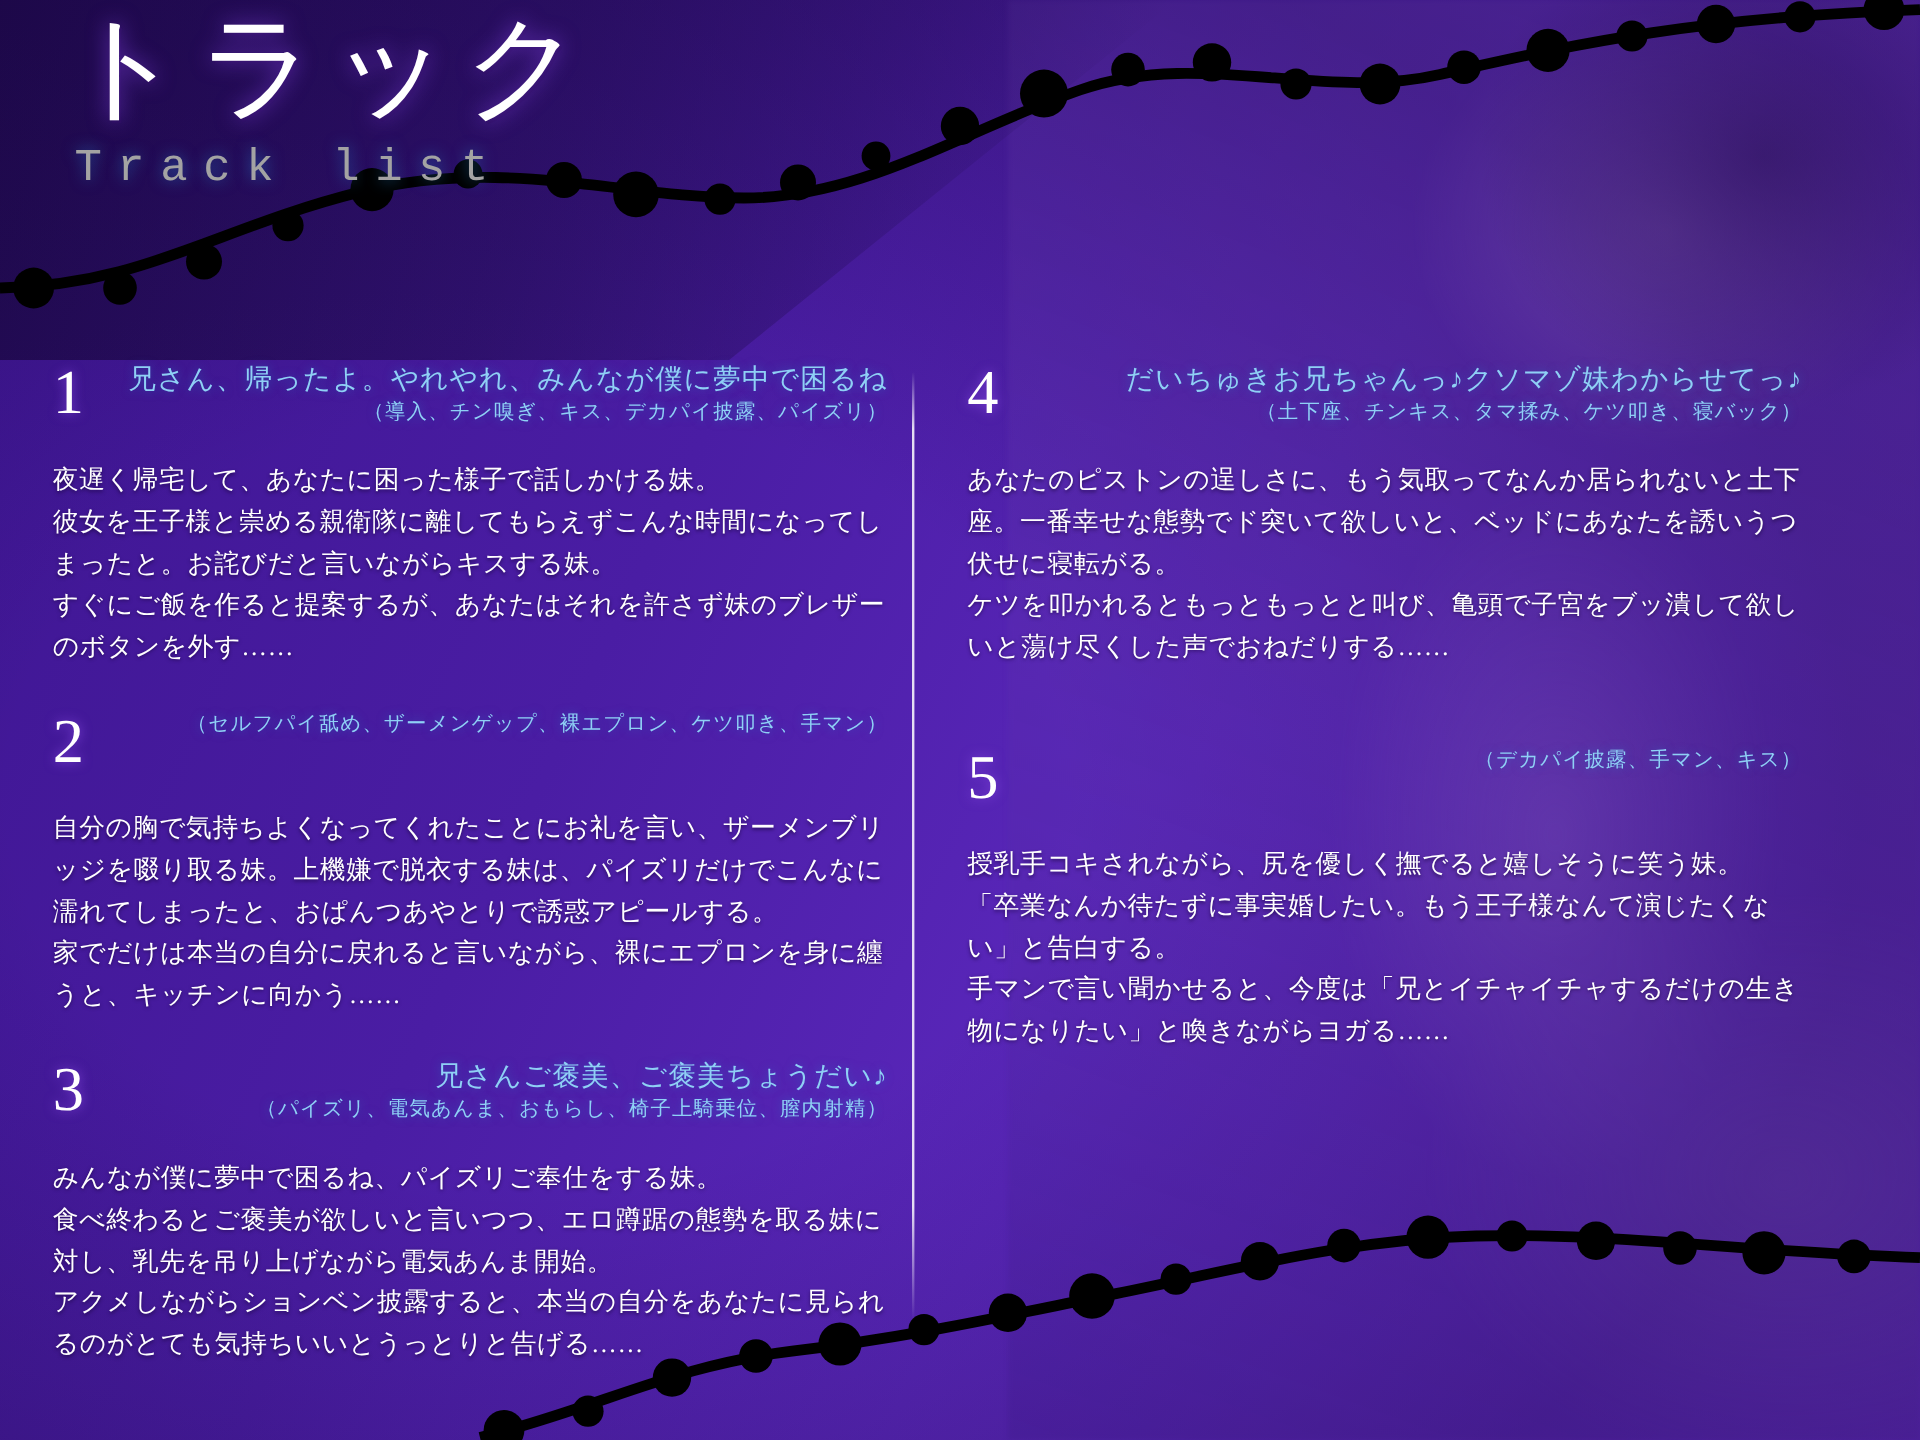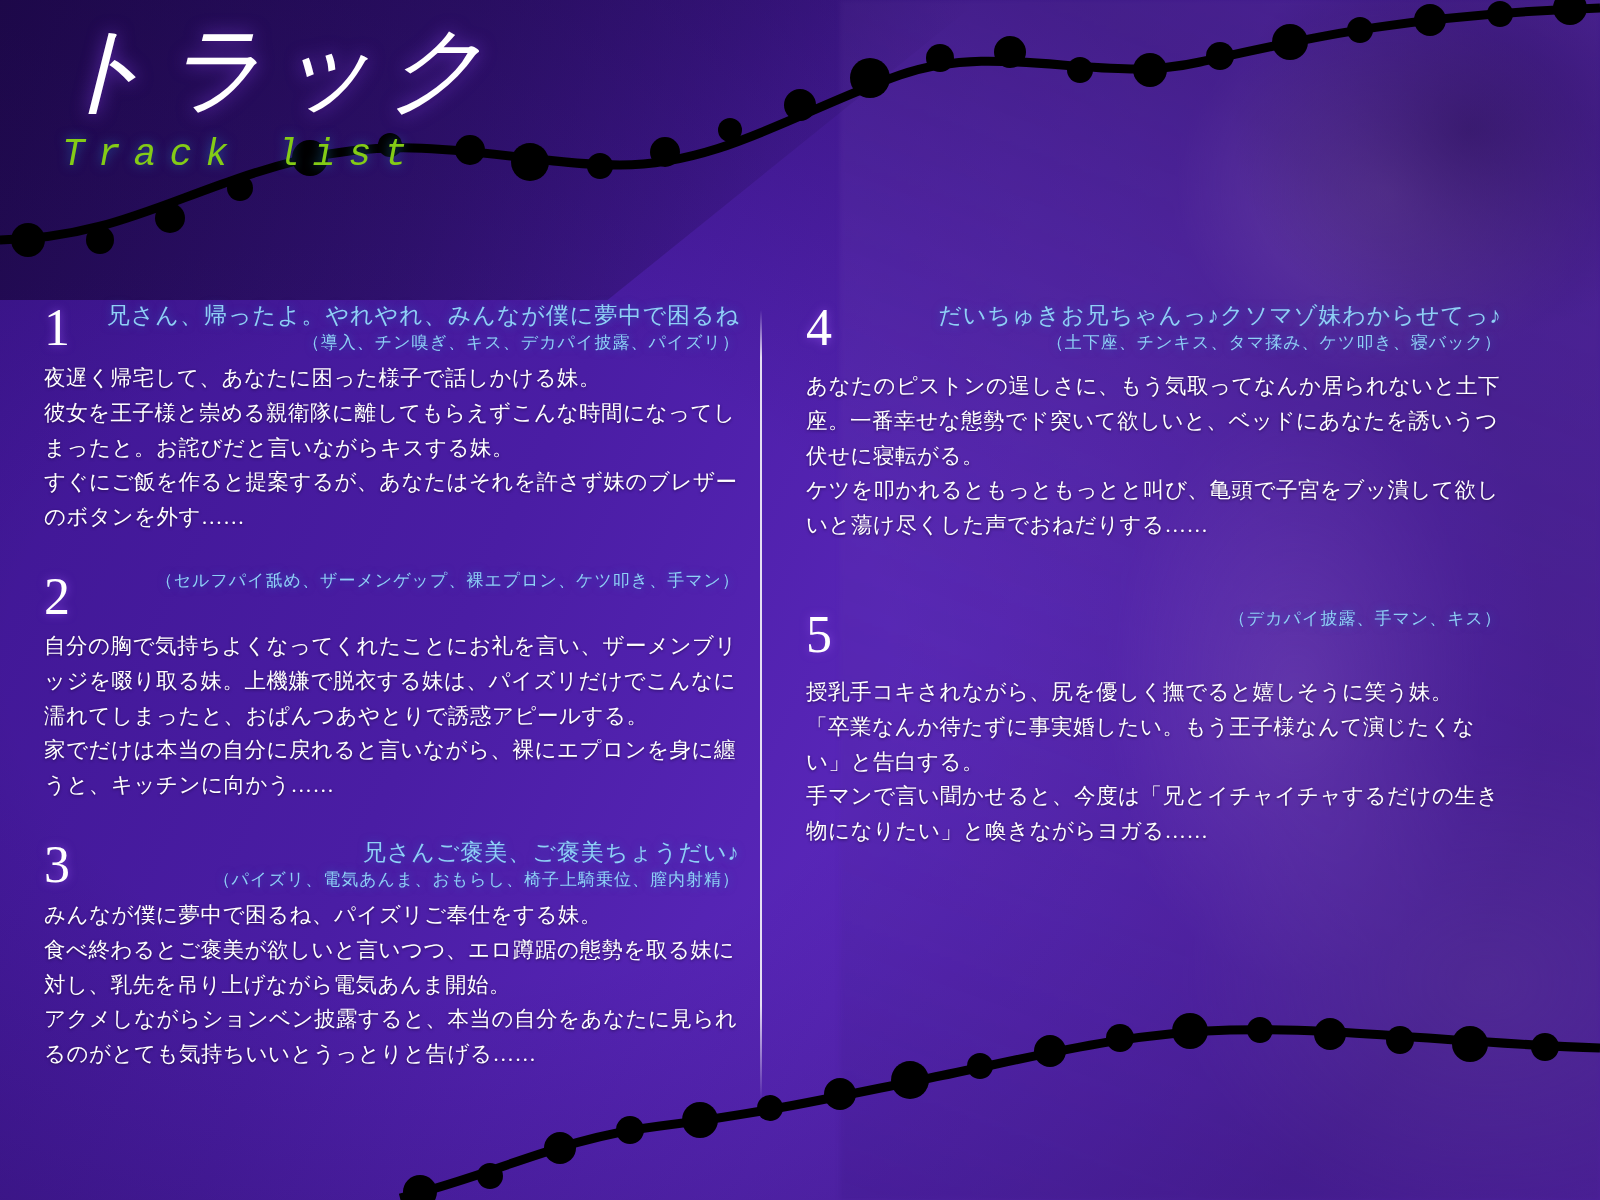--- a/index.html
+++ b/index.html
@@ -64,39 +64,38 @@
     position: absolute;
     pointer-events: none;
   }
   .ribbon-top { top: -10px; left: 0; }
   .ribbon-bottom { bottom: -8px; left: 0; }
 
   
   .header {
     position: absolute;
     left: 56px;
-    top: 20px;
+    top: 6px;
     z-index: 5;
-    font-style: italic;
   }
   .title-jp {
     font-family: "Liberation Serif", serif;
     font-size: 96px;
     letter-spacing: 12px;
     color: #ffffff;
     margin: 0;
     line-height: 1.05;
     text-shadow: 0 0 18px rgba(120,60,210,0.8), 2px 3px 0 rgba(40,10,90,0.6);
     font-weight: normal;
   }
   .title-en {
     font-family: "Liberation Mono", monospace;
     font-size: 38px;
     letter-spacing: 13px;
-    color: #84cc16;
+    color: #a3a3a3;
     margin: 12px 0 0 6px;
     text-shadow: 0 0 12px rgba(40,140,220,0.6);
   }
 
   
   .columns {
     position: absolute;
     left: 0;
     top: 300px;
     width: 1600px;
@@ -145,29 +144,29 @@
     text-shadow: 0 0 8px rgba(40,120,200,0.55);
   }
   .track-tags {
     font-size: 17px;
     line-height: 1.4;
     color: #8fd0f5;
     letter-spacing: 1px;
     text-shadow: 0 0 8px rgba(40,120,200,0.55);
   }
   .track-desc {
-    margin-top: 6px;
+    margin-top: 28px;
     font-size: 21.5px;
     line-height: 1.62;
     color: #ffffff;
     letter-spacing: 0.5px;
     text-shadow: 0 1px 3px rgba(25,5,60,0.7);
     white-space: pre-line;
   }
-  .col-right .track-desc { margin-top: 14px; }
+  .col-right .track-desc { }
 </style>
 </head>
 <body>
 
 <div id="page">
 
   <div class="bg-base"></div>
   <div class="bg-figure"></div>
   <div class="bg-hairshadow"></div>
   <div class="bg-darkwedge"></div>

